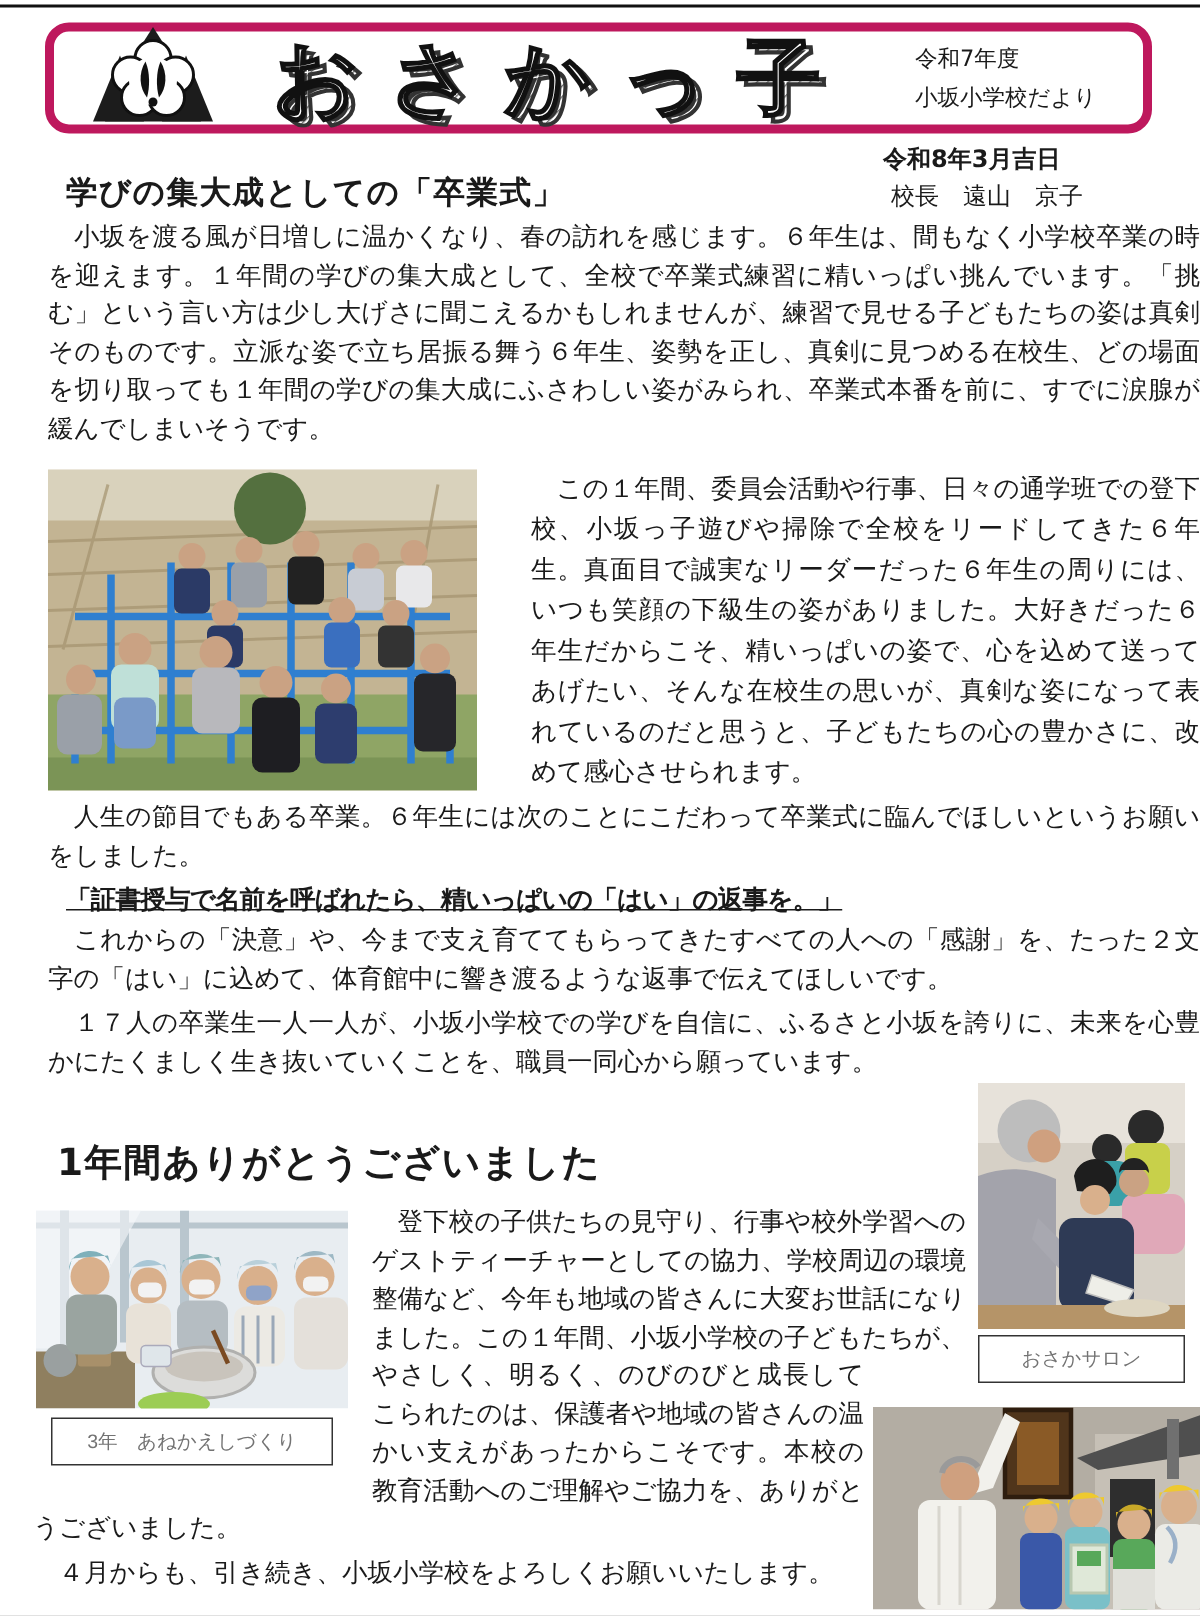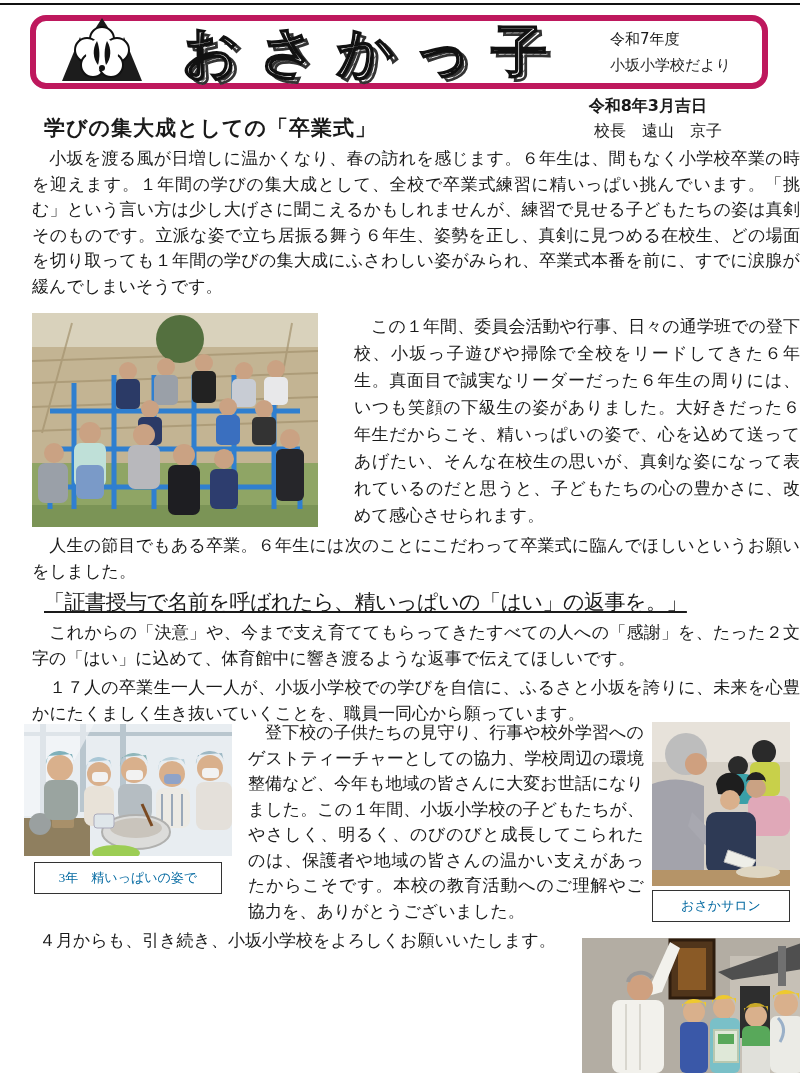--- a/index.html
+++ b/index.html
@@ -27,37 +27,37 @@
   .content { position:absolute; top:114px; left:32px; width:768px; }
   .a1-head { display:flex; justify-content:space-between; align-items:flex-end; padding-right:78px; }
   .a1-head h1 { font-size:21px; font-weight:bold; margin-left:12px; letter-spacing:1px; }
   .byline { font-size:16px; }
   p.body { font-size:17px; line-height:25.5px; text-align:justify; }
   .para1 { margin-top:4px; }
   .photo-row { display:flex; gap:36px; margin-top:14px; }
   .photo-row figure { flex:none; }
   .photo-row p { flex:1; line-height:27px; }
   .slogan {
-    font-size:21px; font-weight:normal; text-decoration:underline;
+    font-size:17px; font-weight:bold; text-decoration:underline;
     margin:4px 0 4px 12px; letter-spacing:-0.5px;
   }
   .mt4 { margin-top:4px; }
 
   
   .article2 { position:absolute; top:720px; left:22px; width:778px; }
   .article2 h2 { font-size:25px; font-weight:bold; margin:38px 0 12px 16px; letter-spacing:1px; }
   .float-r { float:right; }
   .float-l { float:left; }
   .salon { width:138px; margin:2px 10px 0 8px; }
   .cooking { width:208px; margin:4px 16px 6px 2px; }
   .honey { clear:right; width:228px; margin:16px -10px 0 6px; position:relative; }
   .cap {
     display:block; border:1px solid #333; background:#fff;
-    font-family:Liberation Serif, serif;
-    font-size:13px; text-align:center; padding:6px 2px; color:#0369a1;
+    font-family:Liberation Sans, sans-serif;
+    font-size:13px; text-align:center; padding:6px 2px; color:#737373;
   }
   .salon .cap { margin-top:4px; }
   .cooking .cap { width:188px; margin:6px auto 0; }
   .honey-cap { position:absolute; left:-52px; bottom:2px; width:150px; }
   figure { line-height:0; }
 </style>
 </head>
 <body>
 
 <div class="page">
@@ -201,20 +201,21 @@
           <circle cx="78" cy="78" r="10" fill="#d9b08c"></circle>
           <rect x="54" y="90" width="50" height="62" rx="10" fill="#2e3a55"></rect>
           <polygon points="76,128 104,138 98,148 72,140" fill="#eeeee8" stroke="#bbb"></polygon>
           <rect y="148" width="138" height="16" fill="#b59468"></rect>
           <ellipse cx="106" cy="150" rx="22" ry="6" fill="#ded6c2"></ellipse>
         </svg>
       </figure>
       <figcaption class="cap">おさかサロン</figcaption>
     </aside>
 
+    <h2>1年間ありがとうございました</h2>
 
     <div class="a2-body">
       <aside class="float-l cooking">
         <figure>
           <svg width="208" height="132" viewBox="0 0 208 132">
             <rect width="208" height="132" fill="#e8edf1"></rect>
             <g fill="#b9c6ce">
               <rect x="16" width="6" height="92"></rect>
                 <rect x="56" width="6" height="88"></rect>
               <rect x="96" width="6" height="80"></rect>
@@ -248,21 +249,21 @@
               <rect x="178" y="44" width="17" height="10" rx="4" fill="#f2f2f2"></rect>
             <path d="M172 40 a14 12 0 0 1 28 -2 l-2 -9 -24 2 Z" fill="#9db8c4"></path>
             <rect x="172" y="58" width="36" height="48" rx="8" fill="#e4e0da"></rect>
             <ellipse cx="112" cy="108" rx="34" ry="17" fill="#dcdcda" stroke="#b0b0ae" stroke-width="2"></ellipse>
             <ellipse cx="112" cy="104" rx="26" ry="10" fill="#c9c4bc"></ellipse>
             <line x1="118" y1="80" x2="128" y2="102" stroke="#7a4a22" stroke-width="3"></line>
             <rect x="70" y="90" width="20" height="14" rx="3" fill="#dfe6ea" stroke="#aab" stroke-width="1"></rect>
             <ellipse cx="92" cy="129" rx="24" ry="8" fill="#9ccd54"></ellipse>
           </svg>
         </figure>
-        <figcaption class="cap">3年　精いっぱいの姿で</figcaption>
+        <figcaption class="cap">3年　あねかえしづくり</figcaption>
       </aside>
 
       <aside class="float-r honey">
         <figure>
           <svg width="228" height="135" viewBox="0 0 228 135">
             <rect width="228" height="135" fill="#b3ada3"></rect>
             <rect x="148" y="18" width="80" height="117" fill="#c6c0b6"></rect>
             <polygon points="136,34 228,2 228,30 150,42" fill="#4f4f4f"></polygon>
             <rect x="158" y="48" width="30" height="52" fill="#2e2e2e"></rect>
             <rect x="196" y="8" width="8" height="40" fill="#707070"></rect>

